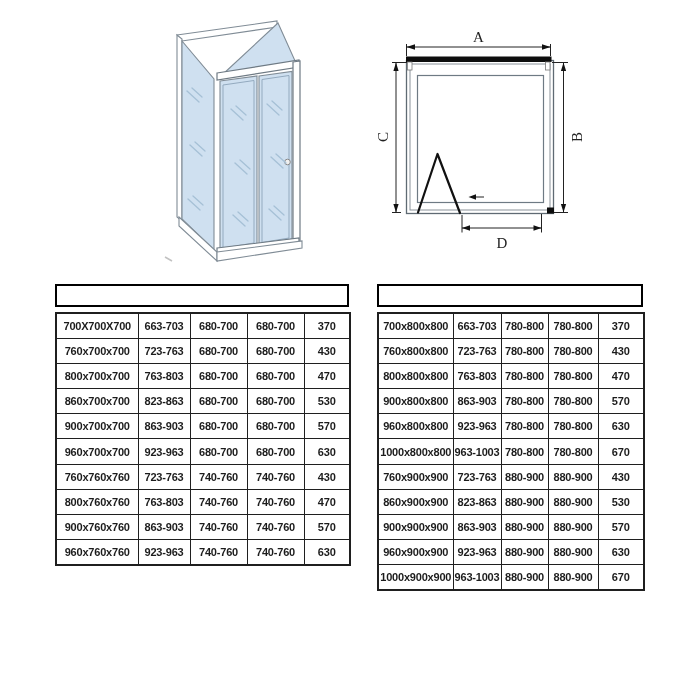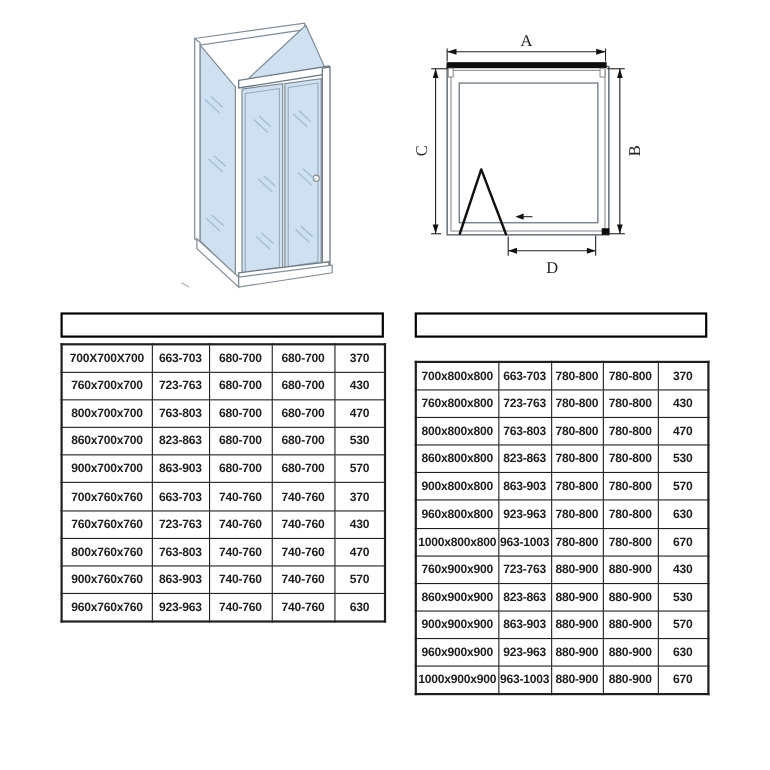--- a/index.html
+++ b/index.html
@@ -181,25 +181,25 @@
           <td>530</td>
         </tr>
         <tr>
           <td>900x700x700</td>
           <td>863-903</td>
           <td>680-700</td>
           <td>680-700</td>
           <td>570</td>
         </tr>
         <tr>
-          <td>700x760x760</td>
-          <td>663-703</td>
-          <td>740-760</td>
-          <td>740-760</td>
-          <td>370</td>
+          <td>960x700x700</td>
+          <td>923-963</td>
+          <td>680-700</td>
+          <td>680-700</td>
+          <td>630</td>
         </tr>
         <tr>
           <td>760x760x760</td>
           <td>723-763</td>
           <td>740-760</td>
           <td>740-760</td>
           <td>430</td>
         </tr>
         <tr>
           <td>800x760x760</td>
@@ -225,21 +225,21 @@
       </tbody>
   </table>
 
   <div class="thead" style="left:377px;top:284px;width:266px;">
     <div class="th dim" style="width:75px;">Dimensioni</div>
     <div class="th col" style="width:48px;">A</div>
     <div class="th col" style="width:47px;">B</div>
     <div class="th col" style="width:50px;">C</div>
     <div class="th col" style="width:46px;">D</div>
   </div>
-  <table class="dims" style="left:377px;top:328px;width:266px;">
+  <table class="dims" style="left:377px;top:312px;width:266px;">
     <colgroup>
         <col style="width:75px">
         <col style="width:48px">
         <col style="width:47px">
         <col style="width:50px">
         <col style="width:46px">
       </colgroup>
     <tbody>
         <tr>
           <td>700x800x800</td>
@@ -256,27 +256,20 @@
           <td>430</td>
         </tr>
         <tr>
           <td>800x800x800</td>
           <td>763-803</td>
           <td>780-800</td>
           <td>780-800</td>
           <td>470</td>
         </tr>
         <tr>
-          <td>860x800x800</td>
-          <td>823-863</td>
-          <td>780-800</td>
-          <td>780-800</td>
-          <td>530</td>
-        </tr>
-        <tr>
           <td>900x800x800</td>
           <td>863-903</td>
           <td>780-800</td>
           <td>780-800</td>
           <td>570</td>
         </tr>
         <tr>
           <td>960x800x800</td>
           <td>923-963</td>
           <td>780-800</td>

